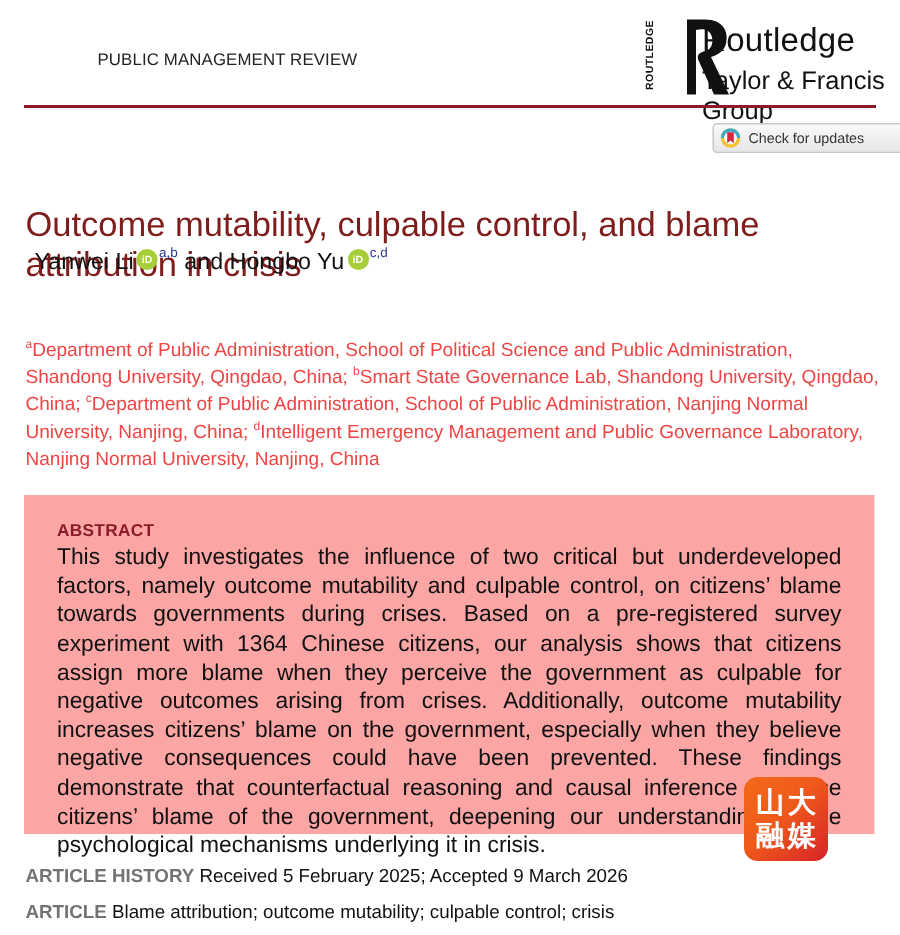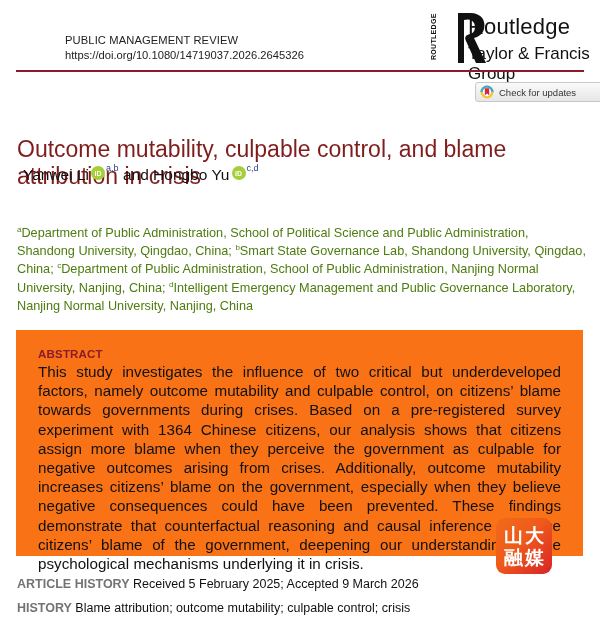--- a/index.html
+++ b/index.html
@@ -31,26 +31,26 @@
   }
   .authors { position: absolute; left: 23px; top: 166px; font-size: 15.5px; color: #111; display: flex; align-items: flex-start; white-space: pre; }
   .orcid {
     display: inline-flex; align-items: center; justify-content: center;
     width: 14px; height: 14px; border-radius: 50%; background: #a6ce39;
     color: #fff; font-size: 7px; font-weight: bold; margin-left: 2px; cursor: pointer;
   }
   .aff-sup { font-size: 9px; color: #2b3a8c; vertical-align: super; position: relative; top: -3px; margin-left: 1px; }
   .affiliations {
     position: absolute; left: 17px; top: 224px; width: 570px;
-    font-size: 12.7px; line-height: 18.2px; color: #4d7c0f;
+    font-size: 12.7px; line-height: 18.2px; color: #ef4444;
   }
   .affiliations sup { font-size: 8px; vertical-align: super; line-height: 0; }
   .abstract-box {
     position: absolute; left: 16px; top: 330px; width: 567px; height: 226px;
-    background: #f97316; box-sizing: border-box; padding: 17px 22px 0 22px;
+    background: #fca5a5; box-sizing: border-box; padding: 17px 22px 0 22px;
   }
   .abstract-heading { font-size: 11.5px; font-weight: bold; color: #8b1a2b; line-height: 14px; letter-spacing: 0.2px; }
   .abstract-text {
     font-size: 15.2px; line-height: 19.2px; color: #111; text-align: justify; margin-top: 1px;
   }
   .history { position: absolute; left: 17px; top: 577px; font-size: 12.5px; color: #111; white-space: nowrap; }
   .keywords { position: absolute; left: 17px; top: 601px; font-size: 12.5px; color: #111; white-space: nowrap; }
   .label-red { color: #737373; font-weight: bold; }
   .watermark {
     position: absolute; left: 496px; top: 518px; width: 56px; height: 56px; border-radius: 9px;
@@ -58,21 +58,20 @@
     overflow: hidden;
   }
   .wm-grid { position: absolute; left: 7px; top: 6px; width: 42px; height: 44px; display: grid; grid-template-columns: 1fr 1fr; grid-template-rows: 1fr 1fr; }
   .wm-grid span { color: #fff; font-size: 19px; font-weight: bold; line-height: 22px; text-align: center; font-family: "DejaVu Sans", sans-serif; }
 </style>
 </head>
 <body>
 
 <div class="journal-block">
   <div class="journal-name">PUBLIC MANAGEMENT REVIEW</div>
-  <div class="doi">https://doi.org/10.1080/14719037.2026.2645326</div>
 </div>
 
 <div class="logo">
   <div class="logo-vert">
       <span>ROUTLEDGE</span>
     </div>
   <svg class="logo-r" viewBox="0 0 34 54">
     <path d="M2 2 L14 2 C26 2 30 10 28 18 C27 23 22 26 18 27 L30 52 L20 52 L10 30 C8 26 10 24 14 23 C19 22 20 16 18 12 C16 8 12 8 8 9 L8 52 L2 52 Z" fill="#111"></path>
   </svg>
   <div class="logo-name">Routledge</div>
@@ -112,21 +111,21 @@
   <div class="abstract-heading">ABSTRACT</div>
   <div class="abstract-text">This study investigates the influence of two critical but underdeveloped factors, namely outcome mutability and culpable control, on citizens’ blame towards governments during crises. Based on a pre-registered survey experiment with 1364 Chinese citizens, our analysis shows that citizens assign more blame when they perceive the government as culpable for negative outcomes arising from crises. Additionally, outcome mutability increases citizens’ blame on the gov­ernment, especially when they believe negative consequences could have been prevented. These findings demonstrate that counterfactual reasoning and cau­sal inference influence citizens’ blame of the government, deepening our understanding of the psychological mechanisms underlying it in crisis.</div>
 </div>
 
 <div class="history">
   <span class="label-red">ARTICLE HISTORY</span>
   <span>Received 5 February 2025; Accepted 9 March 2026</span>
 </div>
 
 <div class="keywords">
-  <span class="label-red">HISTORY</span>
+  <span class="label-red">ARTICLE</span>
   <span>Blame attribution; outcome mutability; culpable control; crisis</span>
 </div>
 
 <div class="watermark">
   <div class="wm-grid">
     <span>山</span>
     <span>大</span>
     <span>融</span>
     <span>媒</span>
   </div>

